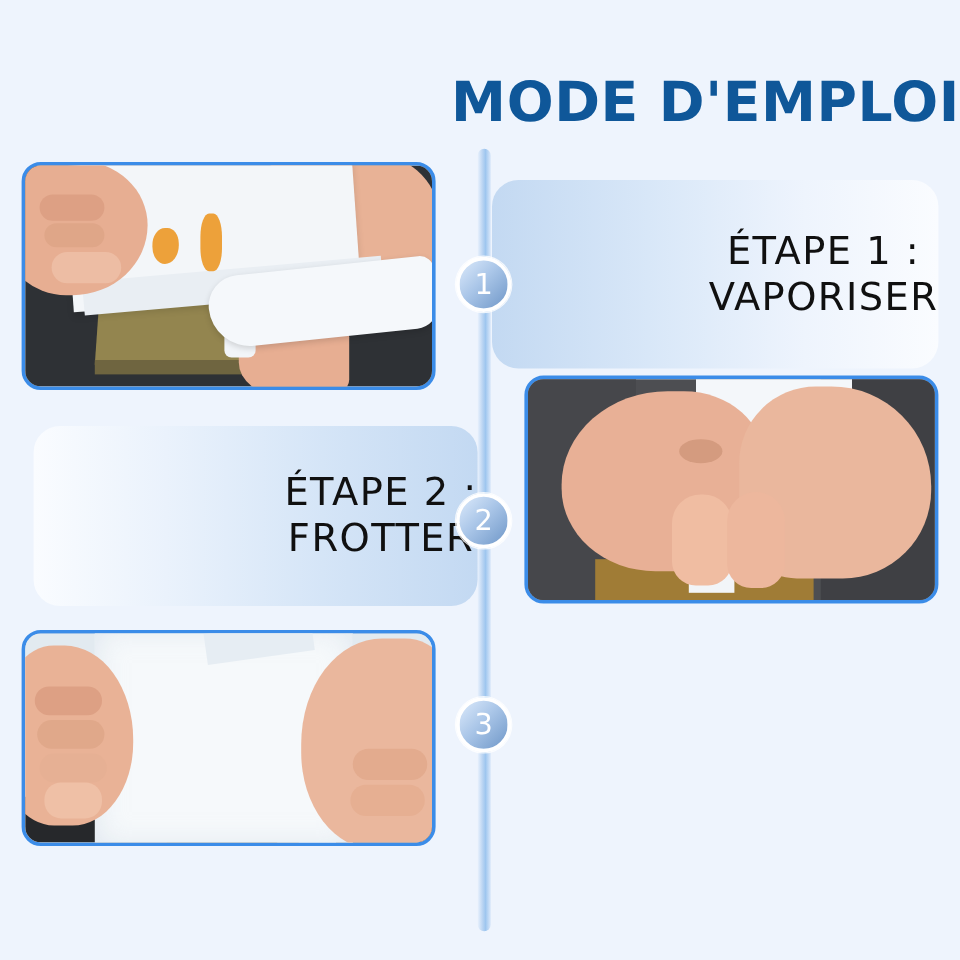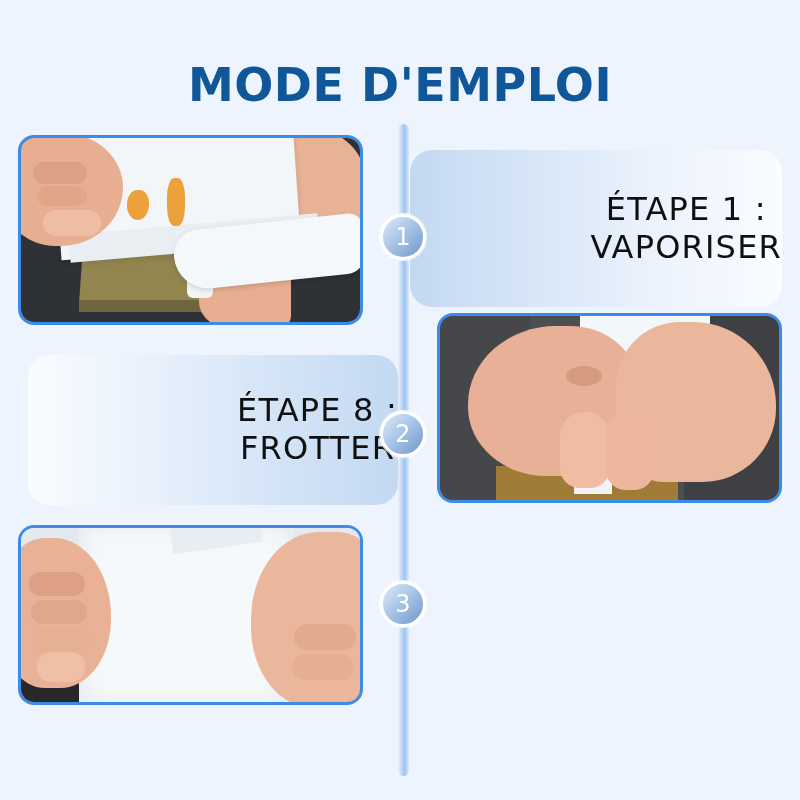--- a/index.html
+++ b/index.html
@@ -14,21 +14,21 @@
 
   #infographic {
     position:relative;
     width:800px; height:800px;
   }
 
   
   .title {
     position:absolute;
     top:58px; left:0; width:800px;
-    text-align:center;
+    text-align:right;
     font-size:46px;
     font-weight:bold;
     letter-spacing:0.5px;
     color:#0f5799;
     font-family:"DejaVu Sans", sans-serif;
   }
 
   
   .center-line {
     position:absolute;
@@ -218,21 +218,21 @@
   <div class="text-card card-right card-1">
     <div class="label">ÉTAPE 1 :
 VAPORISER</div>
   </div>
 
   <div class="badge badge-1">
     <span>1</span>
   </div>
 
   <div class="text-card card-left card-2">
-    <div class="label">ÉTAPE 8 :
+    <div class="label">ÉTAPE 2 :
 FROTTER</div>
   </div>
 
   <div class="photo photo-2">
     <div class="scene">
       <div class="p2-bg"></div>
       <div class="p2-dark-l"></div>
       <div class="p2-dark-r"></div>
       <div class="p2-shirt"></div>
       <div class="p2-card"></div>

